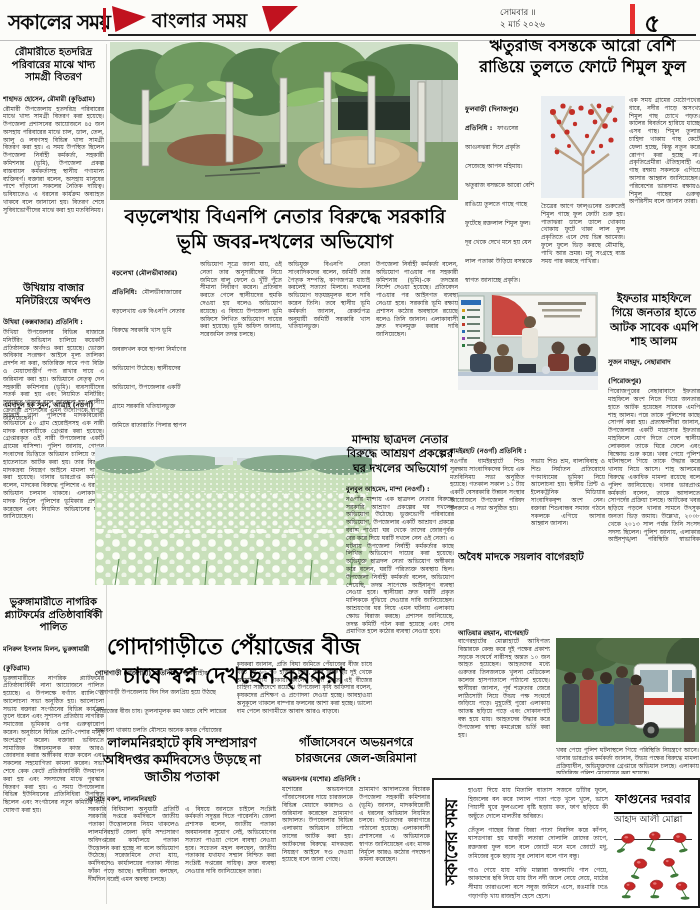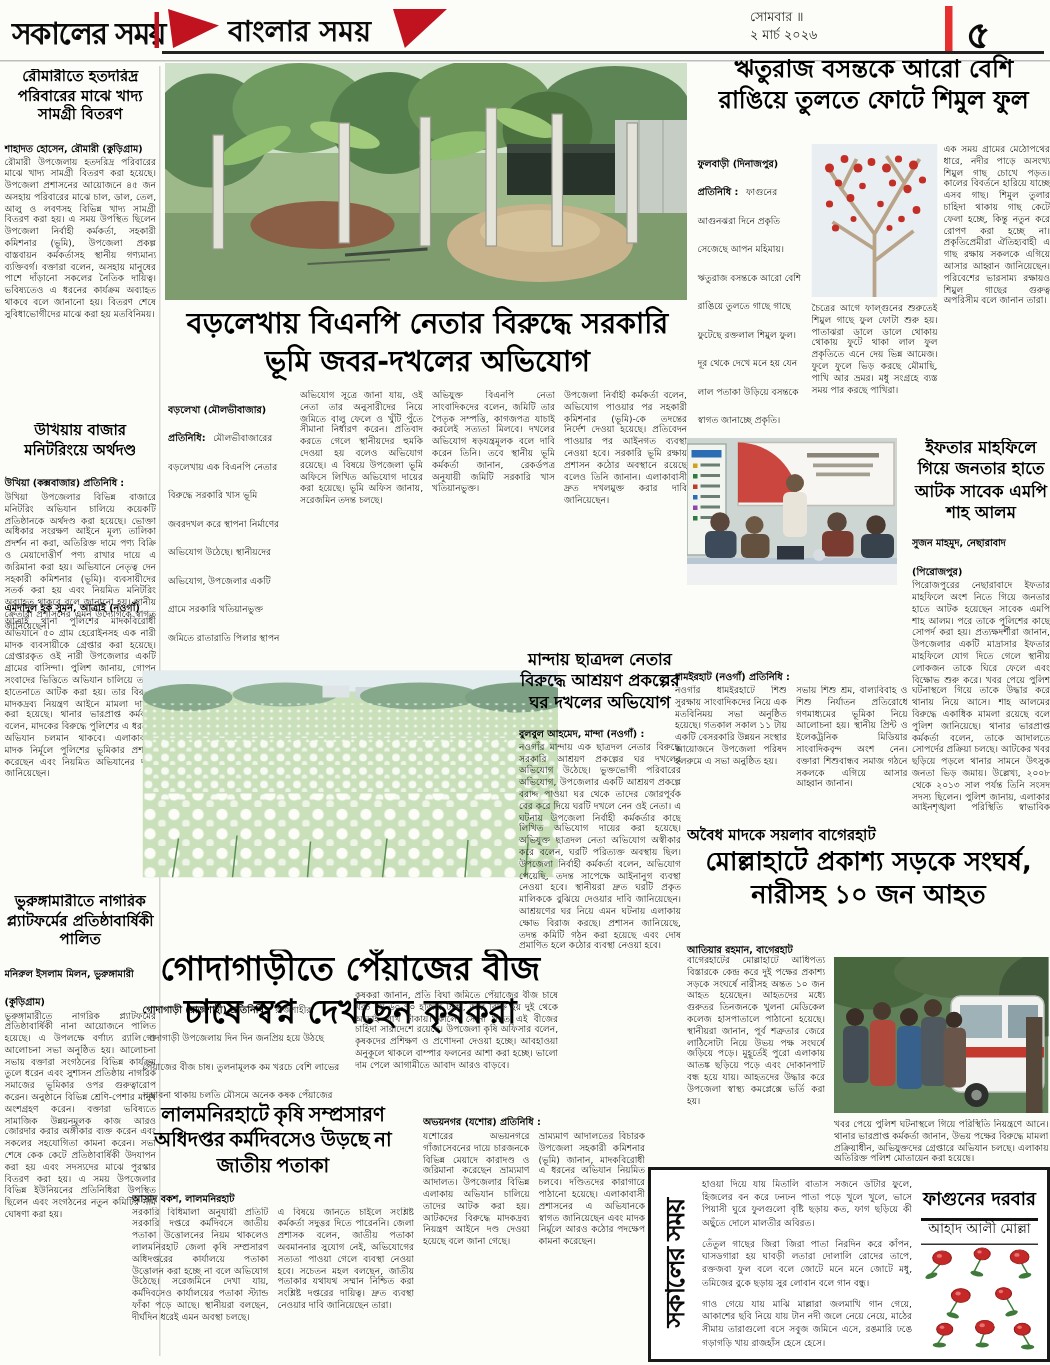--- a/index.html
+++ b/index.html
@@ -32,22 +32,22 @@
   .kicker{font-weight:bold;font-size:10px;text-align:left;color:#000;}
   
   .poem-box{left:432px;top:778px;width:264px;height:126px;border:2px solid #1a1a1a;background:#fff;}
   .vlogo{position:absolute;left:3px;top:8px;height:108px;width:26px;font-weight:900;font-size:17px;
          letter-spacing:-1px;color:#0b0b0b;writing-mode:vertical-rl;transform:rotate(180deg);text-align:center;}
   .poem-text{position:absolute;left:34px;top:6px;width:140px;height:114px;font-size:6px;line-height:1.45;
              text-align:justify;color:#222;overflow:hidden;}
   .poem-text p{margin:0 0 5px 0;}
   .poem-title{position:absolute;left:180px;top:10px;width:78px;font-weight:bold;font-size:12px;text-align:center;
               border-bottom:2px solid #111;padding-bottom:2px;color:#000;}
-  .poem-author{position:absolute;left:180px;top:32px;width:78px;font-size:9px;text-align:center;
-               border-bottom:1px solid #333;padding-bottom:2px;color:#111;}
+  .poem-author{position:absolute;left:180px;top:32px;width:78px;font-size:9px;
+               border-bottom:1px solid #333;padding-bottom:12px;color:#111;}
   svg{display:block;}
 </style>
 </head>
 <body>
 
 <div class="page">
 
   <div>
     <div class="paper-logo">সকালের সময়</div>
     <div class="logo-sep"></div>
@@ -182,20 +182,21 @@
   <div class="abs clip" style="left:88px;top:735px;width:188px;height:170px;">
     <div class="h-xl" style="font-size:13px;font-family:Liberation Serif, serif;">লালমনিরহাটে কৃষি সম্প্রসারণ অধিদপ্তর কর্মদিবসেও উড়ছে না জাতীয় পতাকা</div>
     <span class="byline">আসাদ বকশ, লালমনিরহাট</span>
     <div class="cols" style="height:118px;">
       <div class="col clip body-text">সরকারি বিধিমালা অনুযায়ী প্রতিটি সরকারি দপ্তরে কর্মদিবসে জাতীয় পতাকা উত্তোলনের নিয়ম থাকলেও লালমনিরহাট জেলা কৃষি সম্প্রসারণ অধিদপ্তরের কার্যালয়ে পতাকা উত্তোলন করা হচ্ছে না বলে অভিযোগ উঠেছে। সরেজমিনে দেখা যায়, কর্মদিবসেও কার্যালয়ের পতাকা স্ট্যান্ড ফাঁকা পড়ে আছে। স্থানীয়রা বলছেন, দীর্ঘদিন ধরেই এমন অবস্থা চলছে।</div>
       <div class="col clip body-text">এ বিষয়ে জানতে চাইলে সংশ্লিষ্ট কর্মকর্তা সদুত্তর দিতে পারেননি। জেলা প্রশাসক বলেন, জাতীয় পতাকা অবমাননার সুযোগ নেই, অভিযোগের সত্যতা পাওয়া গেলে ব্যবস্থা নেওয়া হবে। সচেতন মহল বলছেন, জাতীয় পতাকার যথাযথ সম্মান নিশ্চিত করা সংশ্লিষ্ট দপ্তরের দায়িত্ব। দ্রুত ব্যবস্থা নেওয়ার দাবি জানিয়েছেন তারা।</div>
     </div>
   </div>
 
   <div class="abs clip" style="left:282px;top:735px;width:148px;height:170px;">
+    <div class="h-xl" style="font-size:12px;">গাঁজাসেবনে অভয়নগরে চারজনের জেল-জরিমানা</div>
     <span class="byline">অভয়নগর (যশোর) প্রতিনিধি :</span>
     <div class="cols" style="height:120px;">
       <div class="col clip body-text">যশোরের অভয়নগরে গাঁজাসেবনের দায়ে চারজনকে বিভিন্ন মেয়াদে কারাদণ্ড ও জরিমানা করেছেন ভ্রাম্যমাণ আদালত। উপজেলার বিভিন্ন এলাকায় অভিযান চালিয়ে তাদের আটক করা হয়। আটকদের বিরুদ্ধে মাদকদ্রব্য নিয়ন্ত্রণ আইনে দণ্ড দেওয়া হয়েছে বলে জানা গেছে।</div>
       <div class="col clip body-text">ভ্রাম্যমাণ আদালতের বিচারক উপজেলা সহকারী কমিশনার (ভূমি) জানান, মাদকবিরোধী এ ধরনের অভিযান নিয়মিত চলবে। দণ্ডিতদের কারাগারে পাঠানো হয়েছে। এলাকাবাসী প্রশাসনের এ অভিযানকে স্বাগত জানিয়েছেন এবং মাদক নির্মূলে আরও কঠোর পদক্ষেপ কামনা করেছেন।</div>
     </div>
   </div>
 
   <div class="abs clip" style="left:346px;top:433px;width:108px;height:298px;">
     <div class="h-xl" style="font-size:11px;">মান্দায় ছাত্রদল নেতার বিরুদ্ধে আশ্রয়ণ প্রকল্পের ঘর দখলের অভিযোগ</div>
     <span class="byline">বুলবুল আহমেদ, মান্দা (নওগাঁ) :</span>
@@ -286,21 +287,20 @@
     </div>
   </div>
 
   <div class="abs clip" style="left:608px;top:292px;width:92px;height:252px;">
     <div class="h-xl" style="font-size:11px;">ইফতার মাহফিলে গিয়ে জনতার হাতে আটক সাবেক এমপি শাহ আলম</div>
     <span class="byline">সুজন মাহমুদ, নেছারাবাদ (পিরোজপুর)</span>
     <div class="body-text">পিরোজপুরের নেছারাবাদে ইফতার মাহফিলে অংশ নিতে গিয়ে জনতার হাতে আটক হয়েছেন সাবেক এমপি শাহ আলম। পরে তাকে পুলিশের কাছে সোপর্দ করা হয়। প্রত্যক্ষদর্শীরা জানান, উপজেলার একটি মাদ্রাসার ইফতার মাহফিলে যোগ দিতে গেলে স্থানীয় লোকজন তাকে ঘিরে ফেলে এবং বিক্ষোভ শুরু করে। খবর পেয়ে পুলিশ ঘটনাস্থলে গিয়ে তাকে উদ্ধার করে থানায় নিয়ে আসে। শাহ আলমের বিরুদ্ধে একাধিক মামলা রয়েছে বলে পুলিশ জানিয়েছে। থানার ভারপ্রাপ্ত কর্মকর্তা বলেন, তাকে আদালতে সোপর্দের প্রক্রিয়া চলছে। আটকের খবর ছড়িয়ে পড়লে থানার সামনে উৎসুক জনতা ভিড় জমায়। উল্লেখ্য, ২০০৮ থেকে ২০১৩ সাল পর্যন্ত তিনি সংসদ সদস্য ছিলেন। পুলিশ জানায়, এলাকার আইনশৃঙ্খলা পরিস্থিতি স্বাভাবিক রয়েছে।</div>
   </div>
 
   <div class="abs kicker clip" style="left:458px;top:549px;width:242px;height:14px;">অবৈধ মাদকে সয়লাব বাগেরহাট</div>
-  <div class="abs h-xl clip" style="left:458px;top:564px;width:242px;height:62px;font-size:17px;">মোল্লাহাটে প্রকাশ্য সড়কে সংঘর্ষ, নারীসহ ১০ জন আহত</div>
   <div class="abs byline" style="left:458px;top:628px;width:120px;">আতিয়ার রহমান, বাগেরহাট</div>
   <div class="abs clip body-text" style="left:458px;top:637px;width:92px;height:138px;">বাগেরহাটের মোল্লাহাটে আধিপত্য বিস্তারকে কেন্দ্র করে দুই পক্ষের প্রকাশ্য সড়কে সংঘর্ষে নারীসহ অন্তত ১০ জন আহত হয়েছেন। আহতদের মধ্যে গুরুতর তিনজনকে খুলনা মেডিকেল কলেজ হাসপাতালে পাঠানো হয়েছে। স্থানীয়রা জানান, পূর্ব শত্রুতার জেরে লাঠিসোটা নিয়ে উভয় পক্ষ সংঘর্ষে জড়িয়ে পড়ে। মুহূর্তেই পুরো এলাকায় আতঙ্ক ছড়িয়ে পড়ে এবং দোকানপাট বন্ধ হয়ে যায়। আহতদের উদ্ধার করে উপজেলা স্বাস্থ্য কমপ্লেক্সে ভর্তি করা হয়।</div>
   <div class="abs" style="left:556px;top:638px;width:143px;height:104px;">
     <svg viewBox="0 0 143 104" width="143" height="104">
       <rect width="143" height="104" fill="#60805a"></rect>
       <ellipse cx="25" cy="15" rx="40" ry="20" fill="#49673f"></ellipse>
         <ellipse cx="90" cy="10" rx="50" ry="18" fill="#546f47"></ellipse>
       <ellipse cx="140" cy="25" rx="30" ry="28" fill="#41583a"></ellipse>
       <rect x="78" y="26" width="62" height="64" rx="6" fill="#f2f3f1" stroke="#b9bdb7"></rect>
       <rect x="84" y="32" width="28" height="22" fill="#9fb2b8"></rect>

